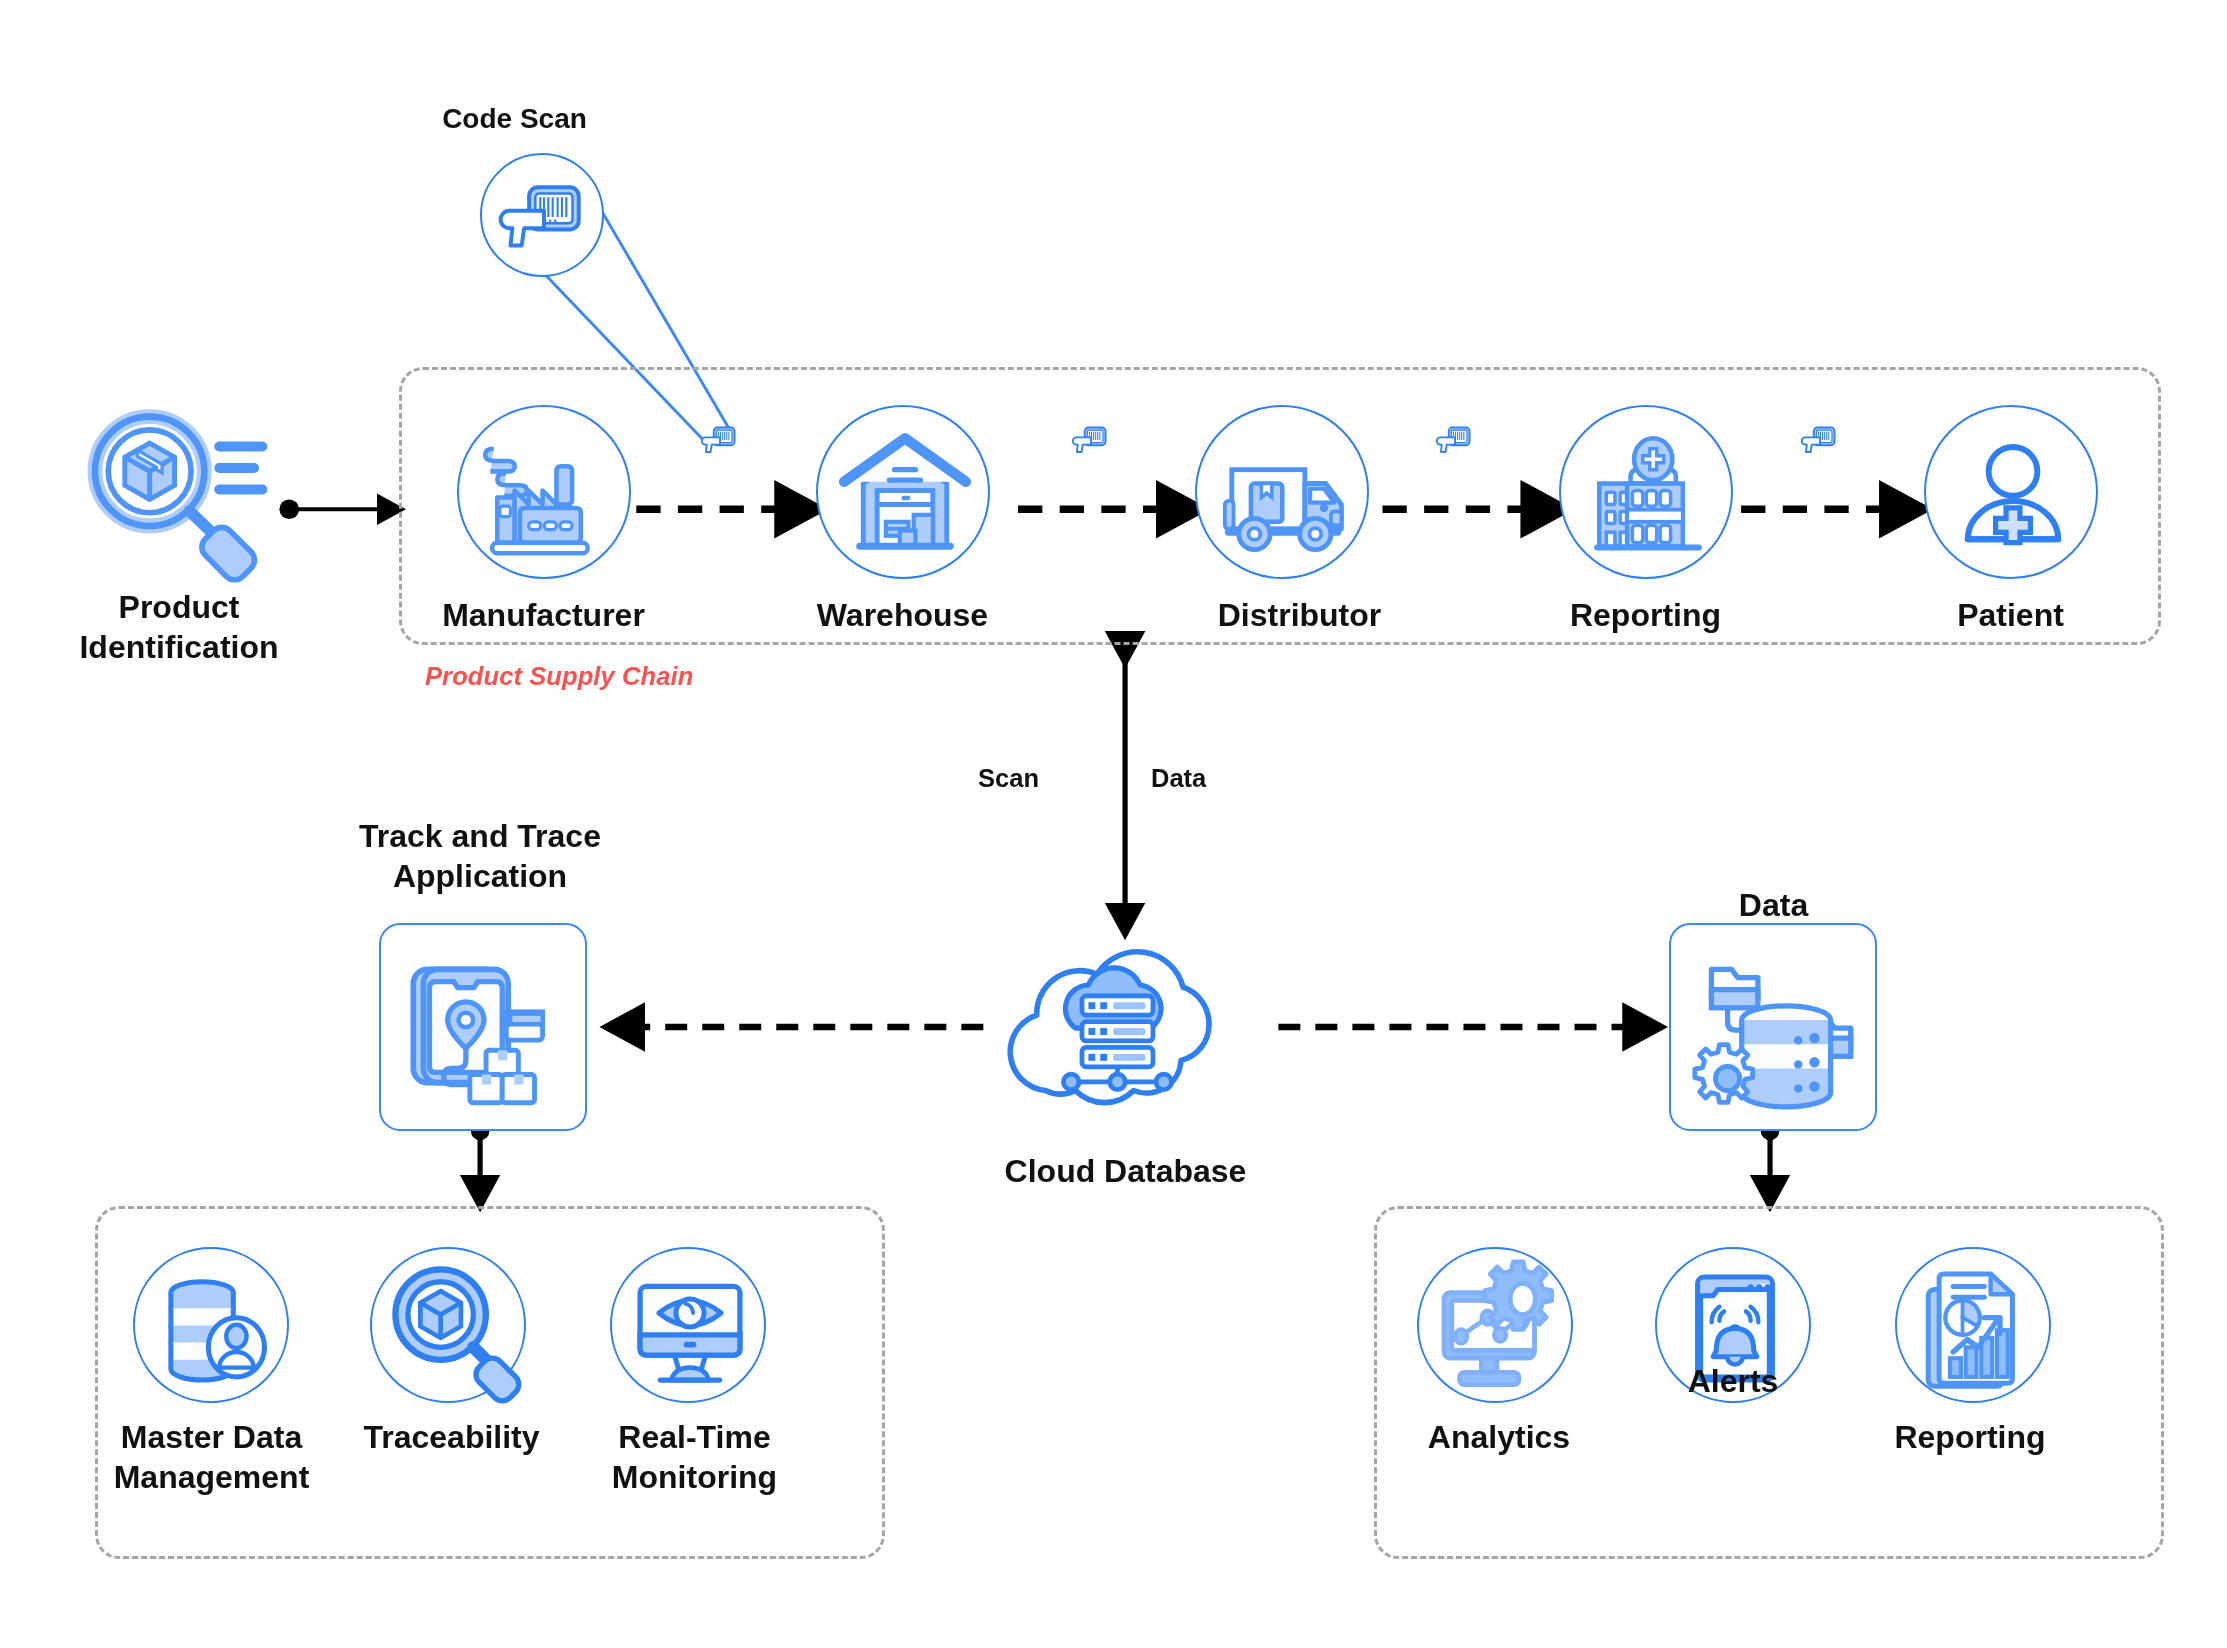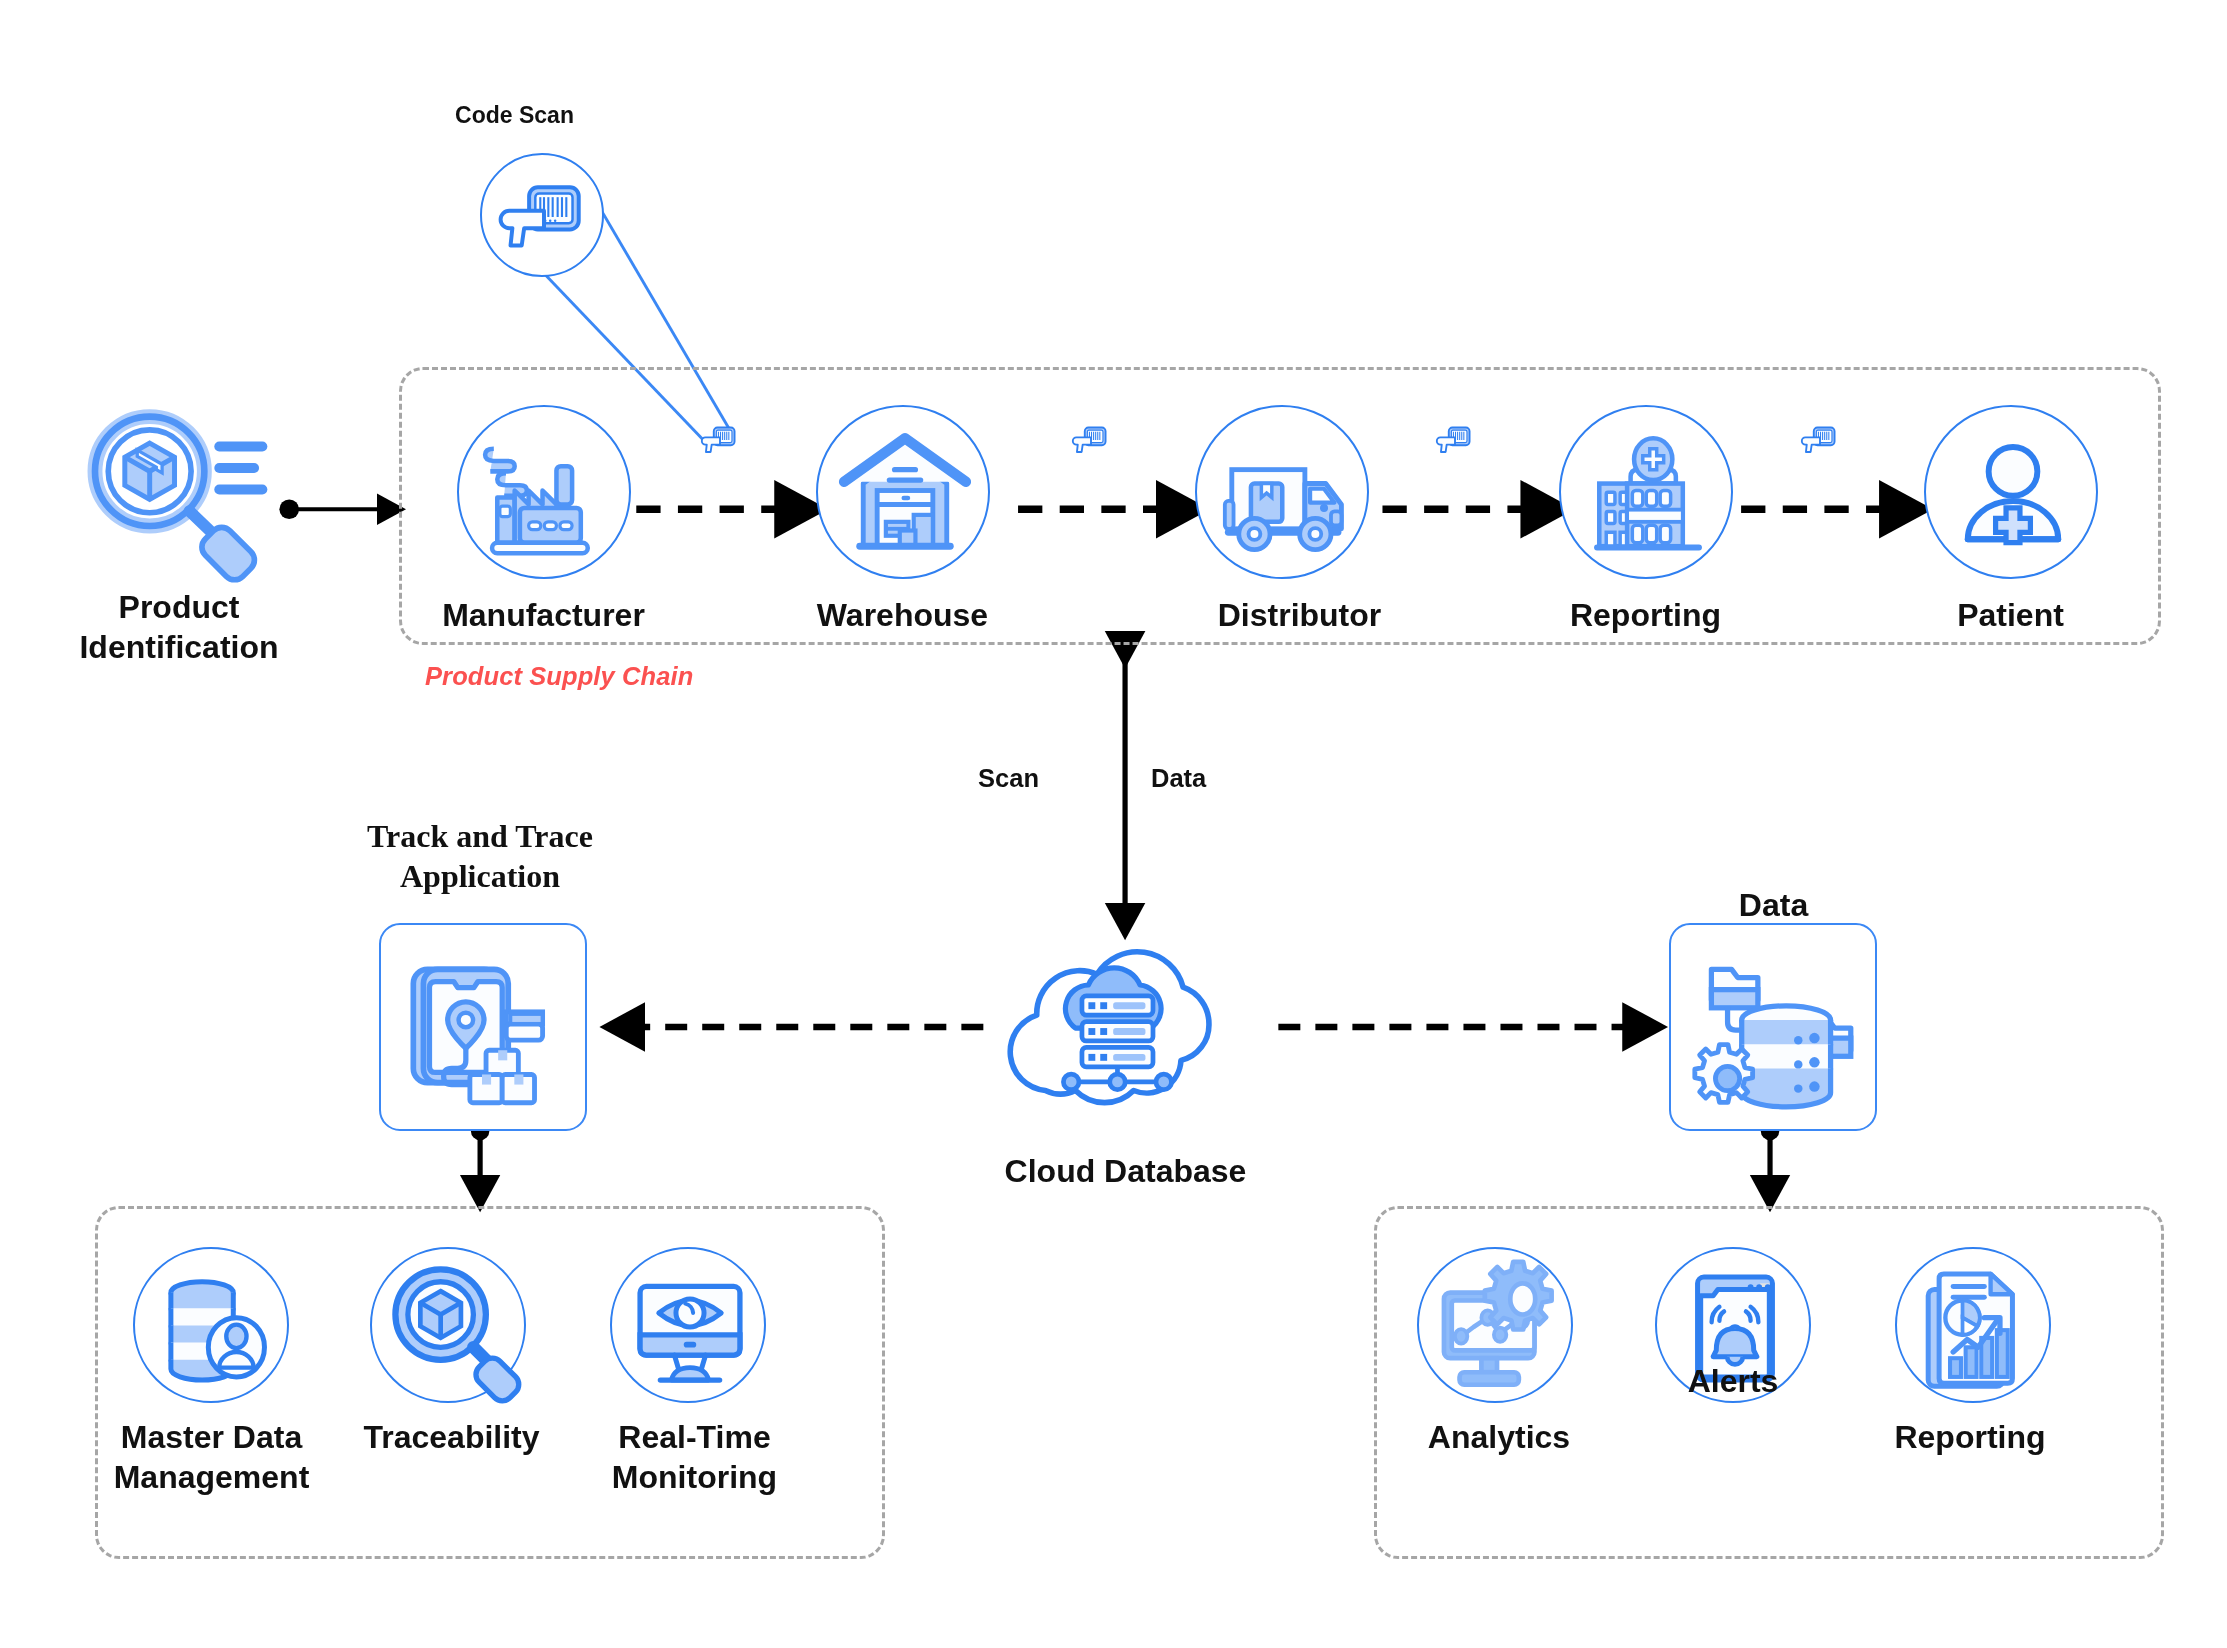--- a/index.html
+++ b/index.html
@@ -2,21 +2,21 @@
 <html style="font-size:9.3px"><head>
 <meta charset="utf-8">
 <style>
   html,body{margin:0;padding:0;background:#ffffff;}
   body{width:2227px;height:1649px;position:relative;overflow:hidden;
        font-family:"Liberation Sans","DejaVu Sans",sans-serif;}
   .stage{position:absolute;inset:0;}
   .abs{position:absolute;}
   .lbl{position:absolute;text-align:center;color:#111111;font-weight:700;
        line-height:1.25;white-space:pre-line;}
-  .lbl-xl{font-size:23px;}
+  .lbl-xl{font-size:28px;}
   .lbl-lg{font-size:32px;}
   .chain-title{position:absolute;color:#FB5150;font-weight:700;font-style:italic;
        font-size:25.5px;letter-spacing:0.1px;}
   .dashbox{position:absolute;border:3.5px dashed #a6a6a6;border-radius:24px;}
   .circ{position:absolute;border:2.9px solid #2f7ff0;border-radius:50%;
         background:#ffffff;box-sizing:border-box;}
   .rsq{position:absolute;border:2.9px solid #3b88f5;border-radius:21px;
        background:#ffffff;box-sizing:border-box;}
   svg{display:block;overflow:visible;}
   .scan-split{position:absolute;font-size:25.5px;font-weight:700;color:#111;}
@@ -299,21 +299,21 @@
       </g>
       <line x1="71.5" y1="71" x2="71.5" y2="78" stroke="#2f7ff0" stroke-width="2.2"></line>
       <line x1="50" y1="78" x2="93" y2="78" stroke="#2f7ff0" stroke-width="2.2"></line>
       <circle cx="50" cy="78" r="3.6" fill="#8fbcfa" stroke="#2f7ff0" stroke-width="2.2"></circle>
       <circle cx="71.5" cy="78" r="3.6" fill="#8fbcfa" stroke="#2f7ff0" stroke-width="2.2"></circle>
       <circle cx="93" cy="78" r="3.6" fill="#8fbcfa" stroke="#2f7ff0" stroke-width="2.2"></circle>
     </svg>
   </div>
   <div class="lbl lbl-lg" style="left:981px;top:1151px;width:289px;">Cloud Database</div>
 
-  <div class="lbl lbl-lg" style="left:347px;top:816px;width:266px;font-family:Liberation Serif, serif;">Track and Trace
+  <div class="lbl lbl-lg" style="left:347px;top:816px;width:266px;">Track and Trace
 Application</div>
   <div class="rsq" style="left:379px;top:923px;width:208px;height:208px;">
     <svg width="202" height="202" viewBox="0 0 100 100">
       <rect x="16" y="22" width="42" height="56" rx="7" fill="#aecdfb" stroke="#4f94f7" stroke-width="2.8"></rect>
       <rect x="21" y="22" width="42" height="56" rx="7" fill="#aecdfb" stroke="#4f94f7" stroke-width="2.8"></rect>
       <path d="M27 28 h9 l2 3 h8 l2 -3 h9 q3 0 3 3 v39 q0 3 -3 3 h-30 q-3 0 -3 -3 v-39 q0 -3 3 -3 z" fill="#fbfdff" stroke="#4f94f7" stroke-width="2.6" stroke-linejoin="round"></path>
       <path d="M42 38 a9 9 0 0 1 9 9 c0 6 -9 14 -9 14 s-9 -8 -9 -14 a9 9 0 0 1 9 -9 z" fill="#aecdfb" stroke="#4f94f7" stroke-width="2.6"></path>
       <circle cx="42" cy="47" r="3.6" fill="#fbfdff" stroke="#4f94f7" stroke-width="2.2"></circle>
       <path d="M42 61 v6 q0 4 -4 4 h-3 q-4 0 -4 4 t4 4 h8" fill="none" stroke="#4f94f7" stroke-width="2.6" stroke-linecap="round"></path>
       <g fill="#fbfdff" stroke="#4f94f7" stroke-width="2.4">

